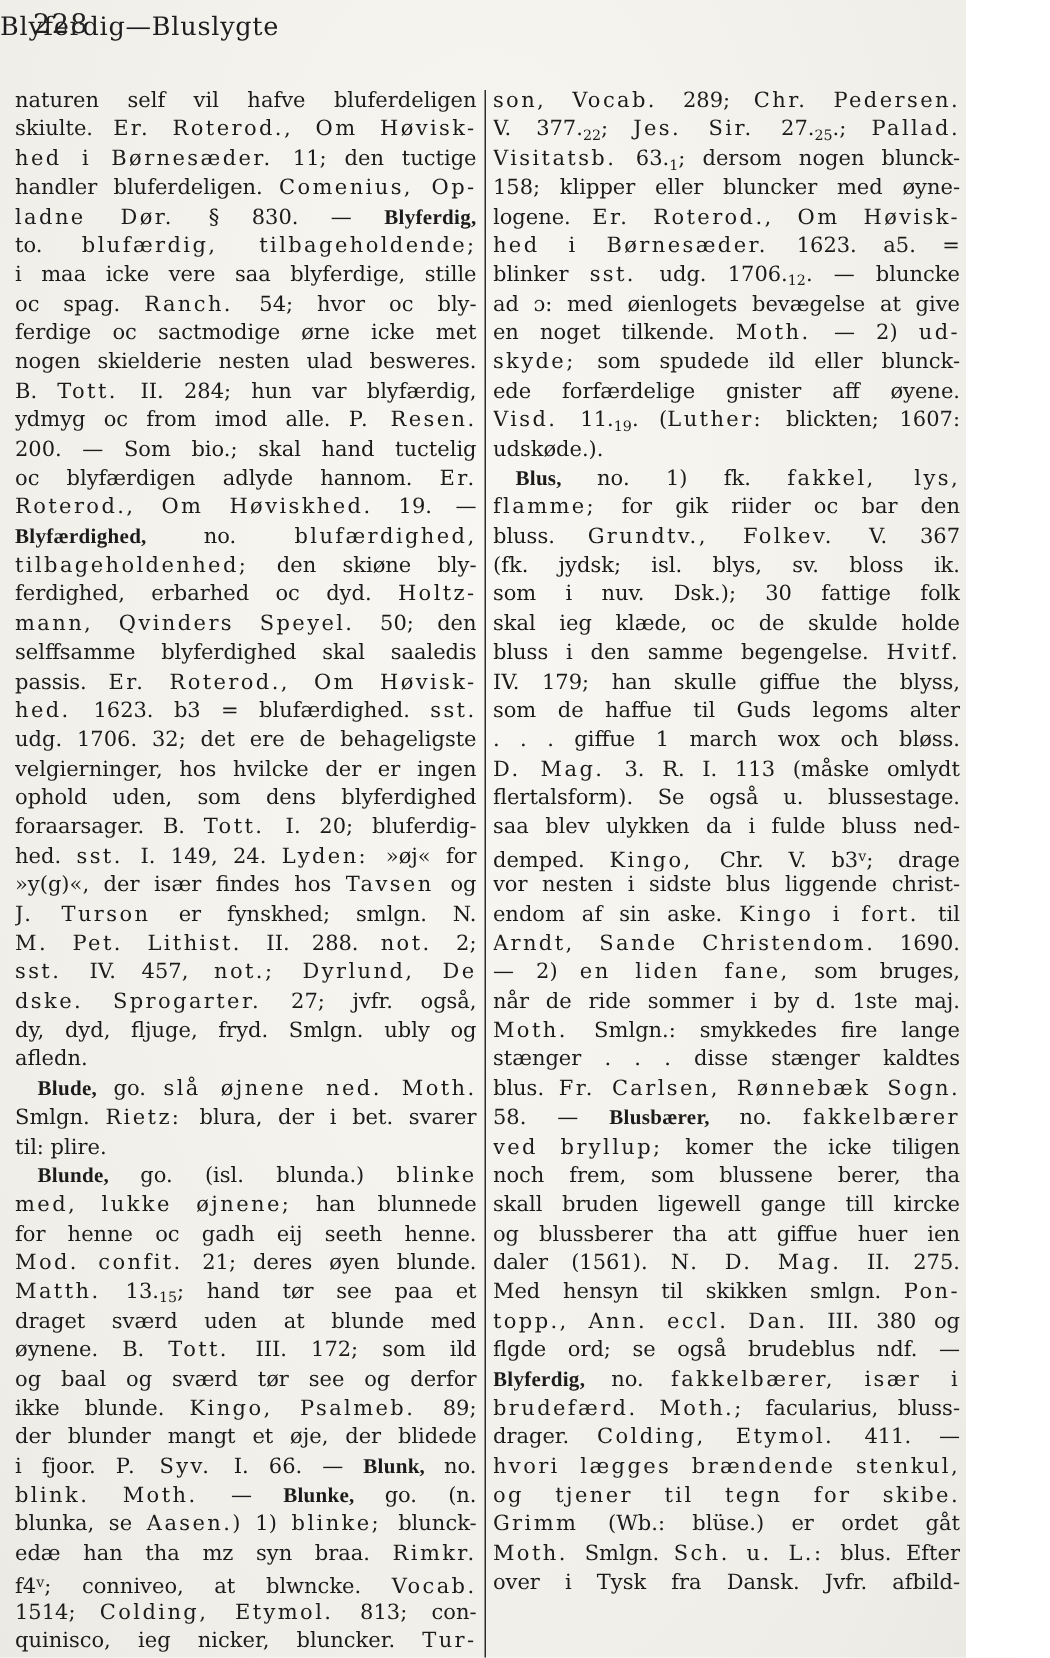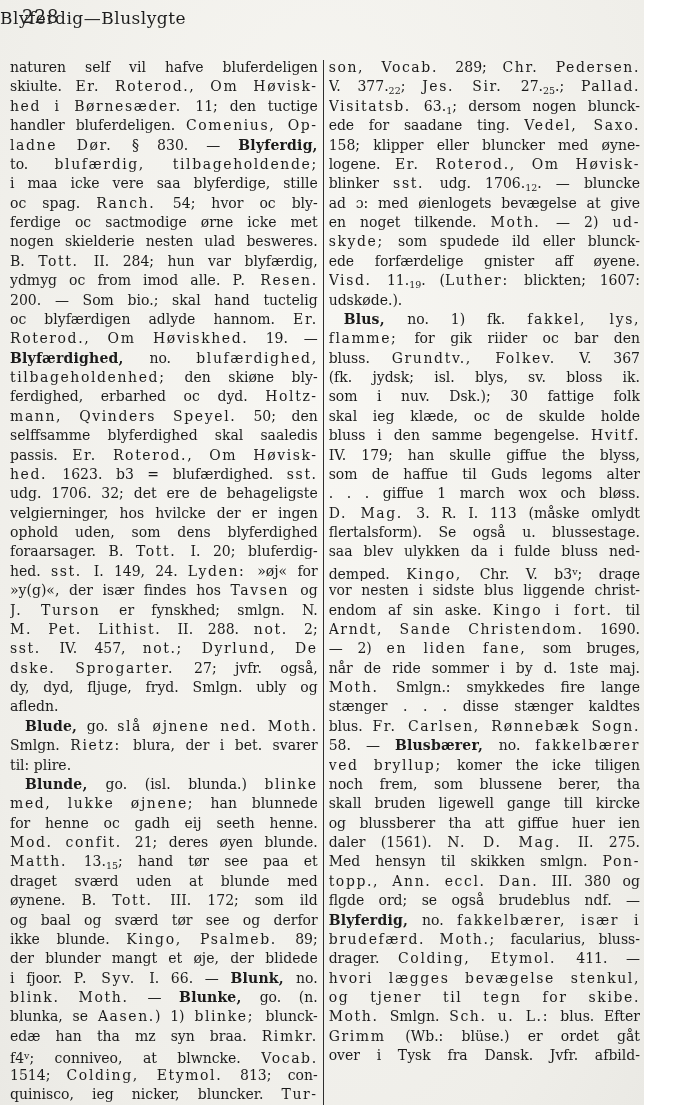--- a/index.html
+++ b/index.html
@@ -37,21 +37,21 @@
   .tline{
     height:19.38px;line-height:19.3px;
     font-size:14px;
     text-align:justify;text-align-last:justify;
     overflow:hidden;white-space:normal;
   }
   .tline.parend{text-align-last:left;}
   .tline.indent{text-indent:15px;}
   .seg-n{letter-spacing:0;}
   .seg-s{letter-spacing:1.6px;}
-  .seg-b{font-weight:bold;letter-spacing:.2px;}
+  .seg-b{font-weight:bold;letter-spacing:.2px;font-family:Liberation Serif, serif;}
   .seg-sub{font-size:9.5px;vertical-align:-3px;letter-spacing:0;margin-top:36px;}
   .seg-sup{font-size:9.5px;vertical-align:4px;letter-spacing:0;}
 </style>
 </head>
 <body>
 
 <div class="page">
   <div class="pagehead">
     <span class="pagenum">228</span>
     <span class="runtitle">Blyferdig—Bluslygte</span>
@@ -111,23 +111,23 @@
         <div class="tline"><span class="seg-n">edæ han tha mz syn braa. </span><span class="seg-s">Rimkr.</span></div>
         <div class="tline"><span class="seg-n">f4</span><span class="seg-sup">v</span><span class="seg-n">; conniveo, at blwncke. </span><span class="seg-s">Vocab.</span></div>
         <div class="tline"><span class="seg-n">1514; </span><span class="seg-s">Colding, Etymol. </span><span class="seg-n">813; con-</span></div>
         <div class="tline"><span class="seg-n">quinisco, ieg nicker, bluncker. </span><span class="seg-s">Tur-</span></div>
       </div>
     <div class="coldivider"></div>
     <div class="col col-right">
         <div class="tline"><span class="seg-s">son, Vocab. </span><span class="seg-n">289; </span><span class="seg-s">Chr. Pedersen.</span></div>
         <div class="tline"><span class="seg-n">V. 377.</span><span class="seg-sub">22</span><span class="seg-n">; </span><span class="seg-s">Jes. Sir. </span><span class="seg-n">27.</span><span class="seg-sub">25</span><span class="seg-n">.; </span><span class="seg-s">Pallad.</span></div>
         <div class="tline"><span class="seg-s">Visitatsb. </span><span class="seg-n">63.</span><span class="seg-sub">1</span><span class="seg-n">; dersom nogen blunck-</span></div>
-        <div class="tline"><span class="seg-n">ede for saadane ting. </span><span class="seg-s">Vedel, Saxo.</span></div>
         <div class="tline"><span class="seg-n">158; klipper eller bluncker med øyne-</span></div>
         <div class="tline"><span class="seg-n">logene. </span><span class="seg-s">Er. Roterod., Om Høvisk-</span></div>
+        <div class="tline"><span class="seg-s">hed i Børnesæder. </span><span class="seg-n">1623. a5. =</span></div>
         <div class="tline"><span class="seg-n">blinker </span><span class="seg-s">sst. </span><span class="seg-n">udg. 1706.</span><span class="seg-sub">12</span><span class="seg-n">. — bluncke</span></div>
         <div class="tline"><span class="seg-n">ad ɔ: med øienlogets bevægelse at give</span></div>
         <div class="tline"><span class="seg-n">en noget tilkende. </span><span class="seg-s">Moth. </span><span class="seg-n">— 2) </span><span class="seg-s">ud-</span></div>
         <div class="tline"><span class="seg-s">skyde; </span><span class="seg-n">som spudede ild eller blunck-</span></div>
         <div class="tline"><span class="seg-n">ede forfærdelige gnister aff øyene.</span></div>
         <div class="tline"><span class="seg-s">Visd. </span><span class="seg-n">11.</span><span class="seg-sub">19</span><span class="seg-n">. (</span><span class="seg-s">Luther: </span><span class="seg-n">blickten; 1607:</span></div>
         <div class="tline parend"><span class="seg-n">udskøde.).</span></div>
         <div class="tline indent"><span class="seg-b">Blus, </span><span class="seg-n">no. 1) fk. </span><span class="seg-s">fakkel, lys,</span></div>
         <div class="tline"><span class="seg-s">flamme; </span><span class="seg-n">for gik riider oc bar den</span></div>
         <div class="tline"><span class="seg-n">bluss. </span><span class="seg-s">Grundtv., Folkev. </span><span class="seg-n">V. 367</span></div>
@@ -155,20 +155,20 @@
         <div class="tline"><span class="seg-n">noch frem, som blussene berer, tha</span></div>
         <div class="tline"><span class="seg-n">skall bruden ligewell gange till kircke</span></div>
         <div class="tline"><span class="seg-n">og blussberer tha att giffue huer ien</span></div>
         <div class="tline"><span class="seg-n">daler (1561). </span><span class="seg-s">N. D. Mag. </span><span class="seg-n">II. 275.</span></div>
         <div class="tline"><span class="seg-n">Med hensyn til skikken smlgn. </span><span class="seg-s">Pon-</span></div>
         <div class="tline"><span class="seg-s">topp., Ann. eccl. Dan. </span><span class="seg-n">III. 380 og</span></div>
         <div class="tline"><span class="seg-n">flgde ord; se også brudeblus ndf. —</span></div>
         <div class="tline"><span class="seg-b">Blyferdig, </span><span class="seg-n">no. </span><span class="seg-s">fakkelbærer, især i</span></div>
         <div class="tline"><span class="seg-s">brudefærd. Moth.; </span><span class="seg-n">facularius, bluss-</span></div>
         <div class="tline"><span class="seg-n">drager. </span><span class="seg-s">Colding, Etymol. </span><span class="seg-n">411. —</span></div>
-        <div class="tline"><span class="seg-s">hvori lægges bevægelse stenkul,</span></div>
+        <div class="tline"><span class="seg-s">hvori lægges brændende stenkul,</span></div>
         <div class="tline"><span class="seg-s">og tjener til tegn for skibe.</span></div>
+        <div class="tline"><span class="seg-s">Grimm </span><span class="seg-n">(Wb.: blüse.) er ordet gåt</span></div>
         <div class="tline"><span class="seg-s">Moth. </span><span class="seg-n">Smlgn. </span><span class="seg-s">Sch. u. L.: </span><span class="seg-n">blus. Efter</span></div>
-        <div class="tline"><span class="seg-s">Grimm </span><span class="seg-n">(Wb.: blüse.) er ordet gåt</span></div>
         <div class="tline"><span class="seg-n">over i Tysk fra Dansk. Jvfr. afbild-</span></div>
       </div>
   </div>
 </div>
 
 </body></html>

